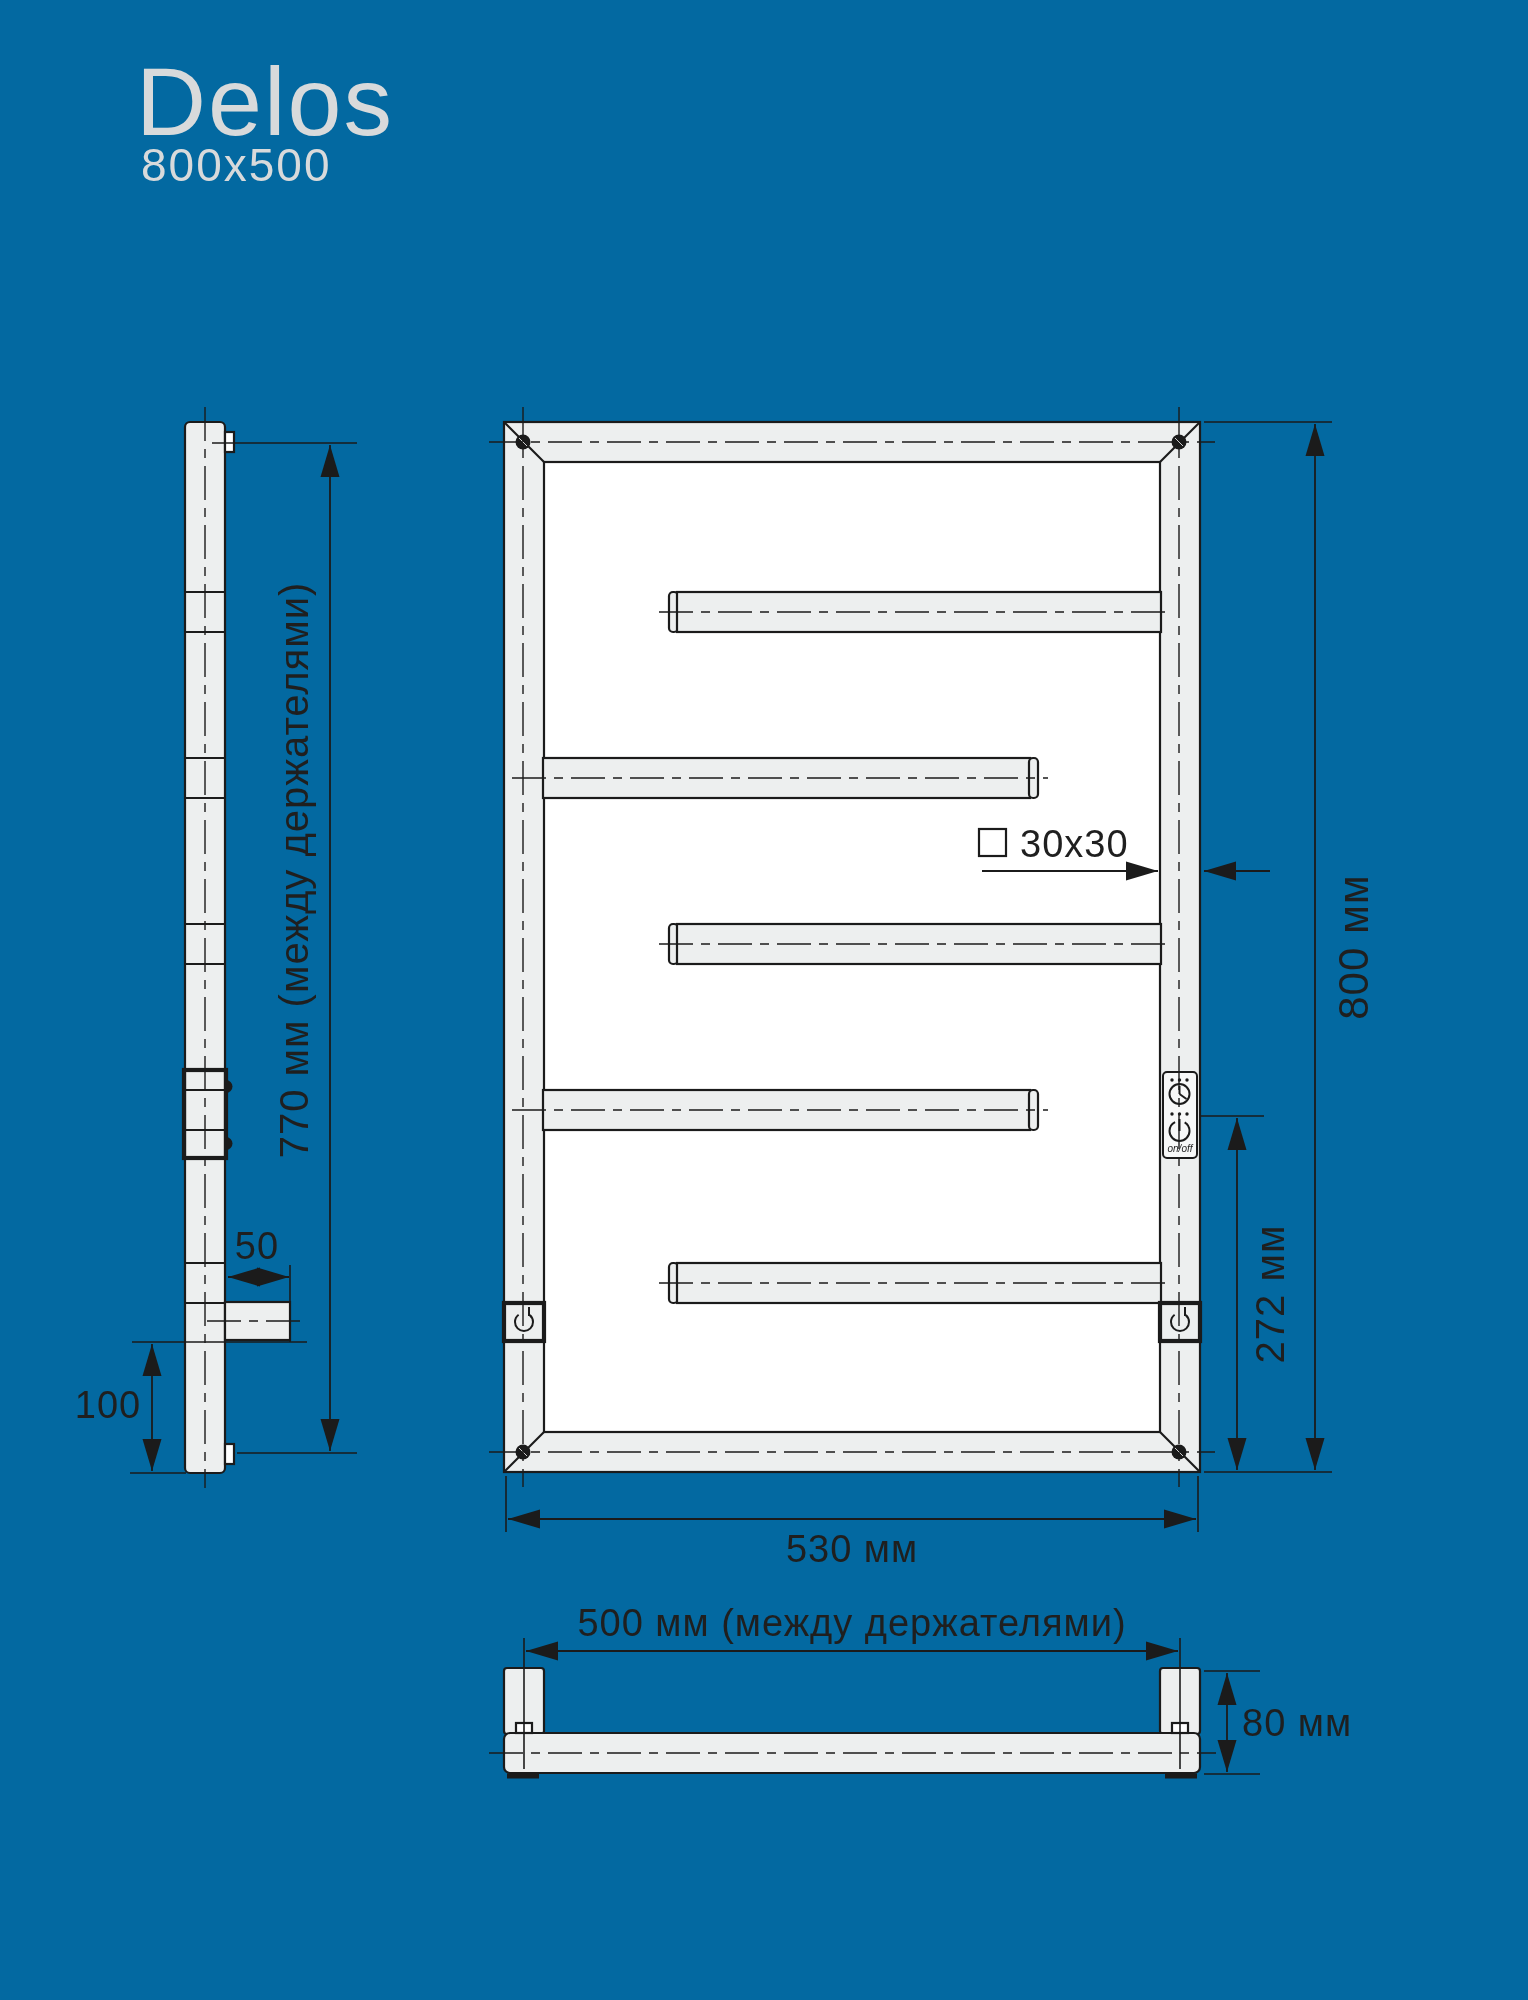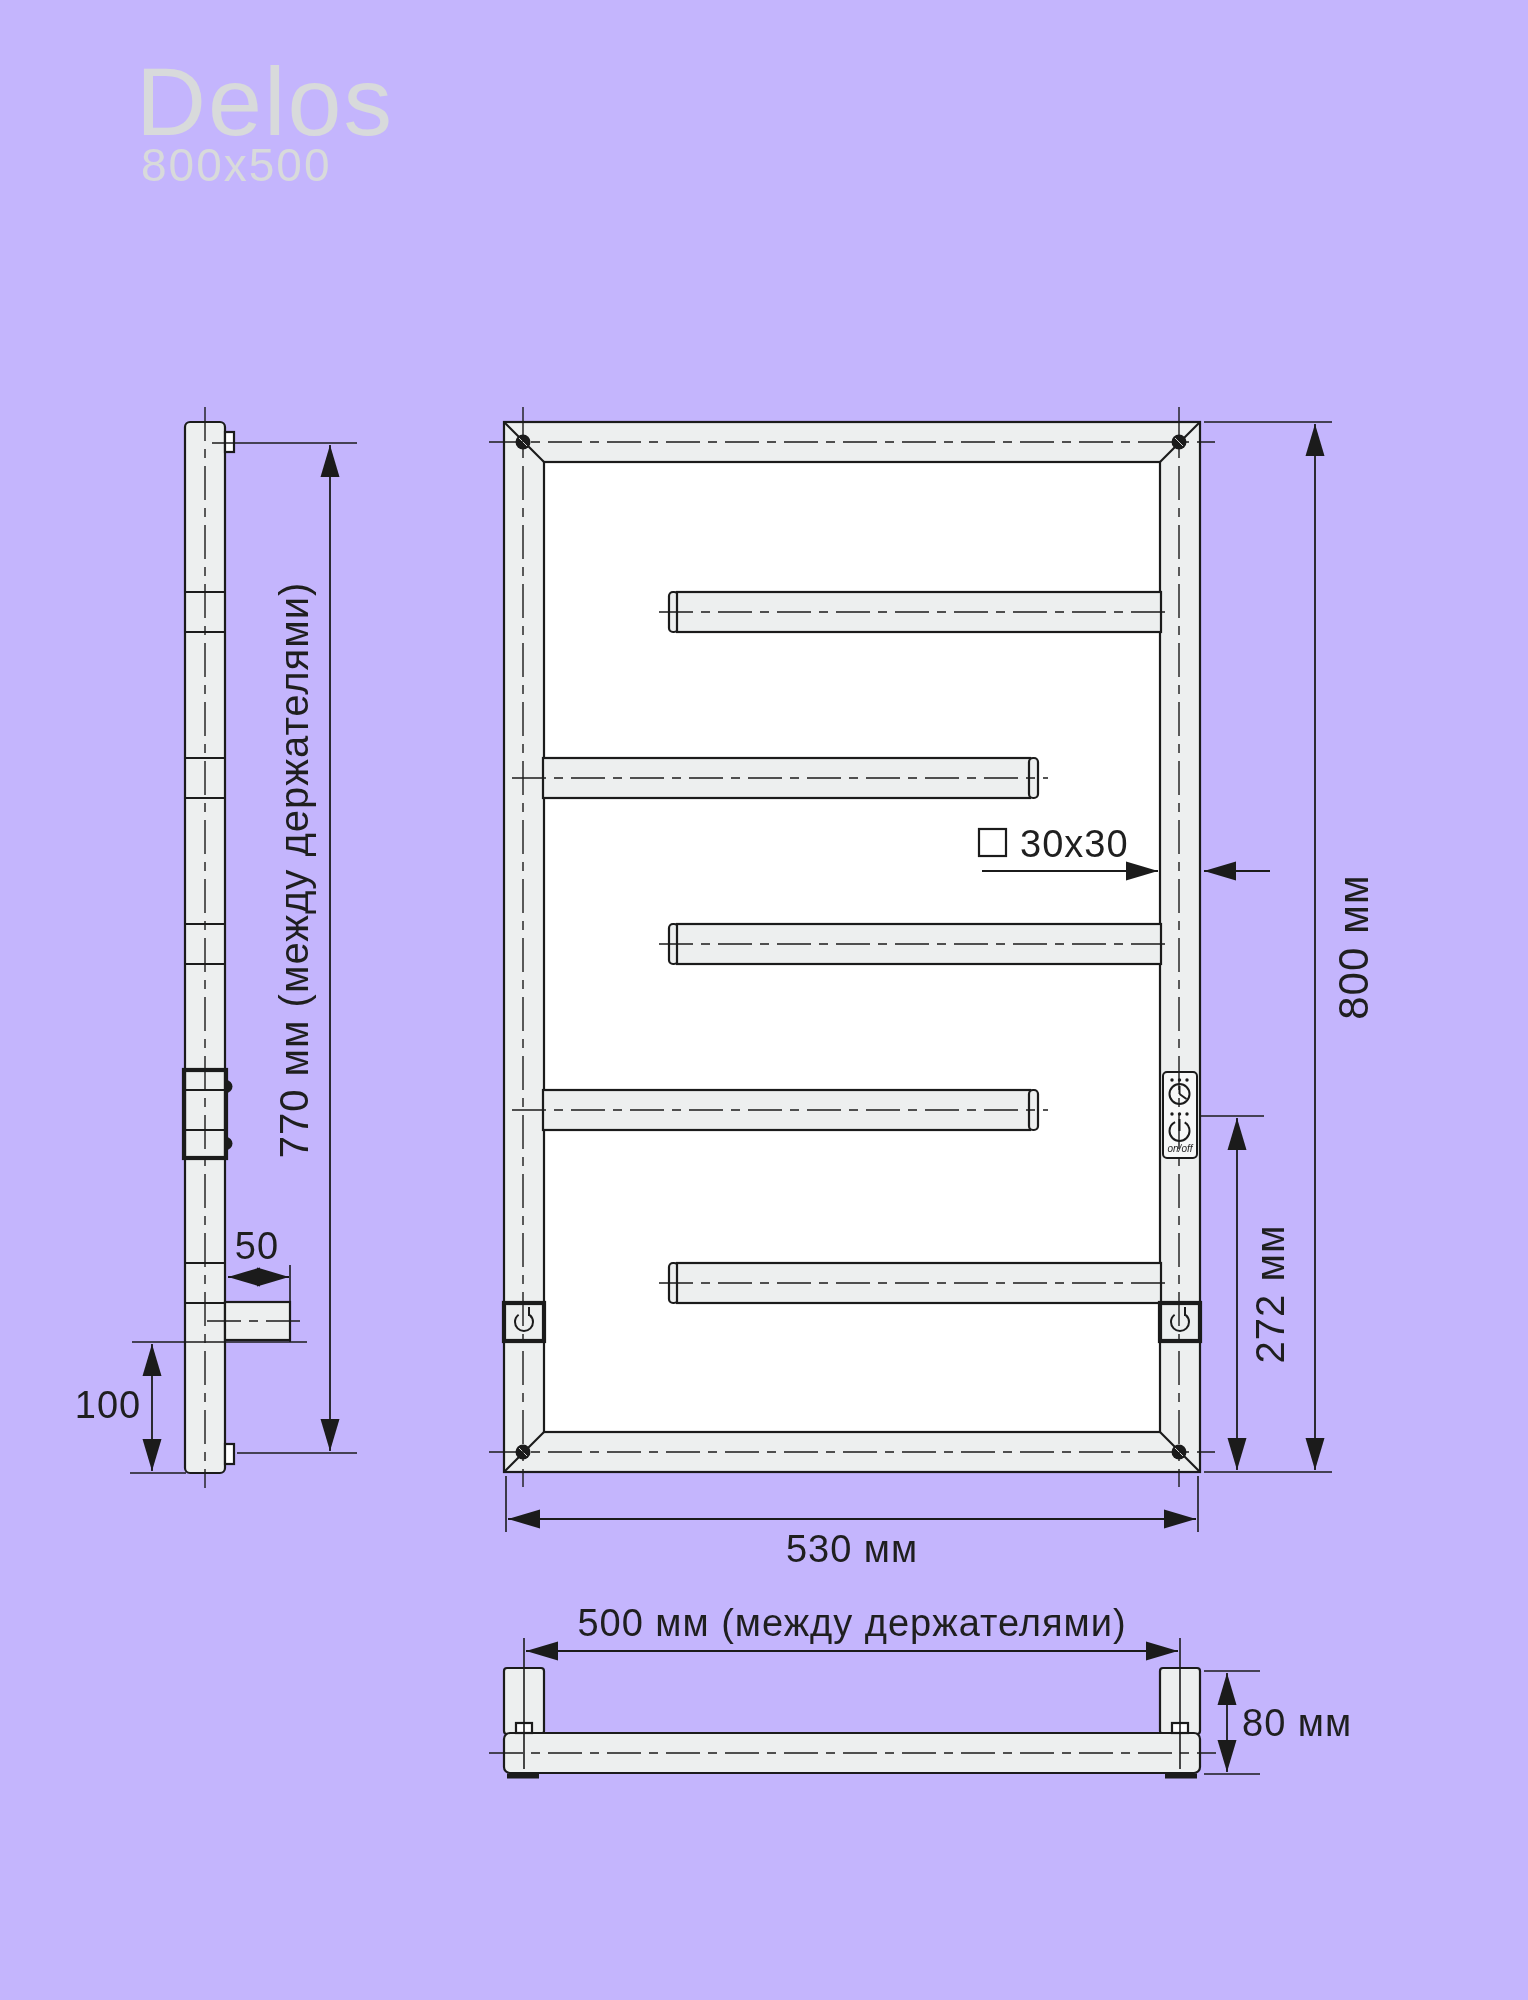--- a/index.html
+++ b/index.html
@@ -2,21 +2,21 @@
 <html style="--line: #1b1b1b; --fill: #edefef; --title: #d8dadb;"><head>
 <meta charset="utf-8">
 <style>
   :root{
     --line:#1b1b1b;
     --fill:#edefef;
     --title:#d8dadb;
     --panelfill:#f7f8f8;
   }
   html,body{margin:0;padding:0;background:#fff;}
-  .stage{width:1528px;height:2000px;position:relative;background:#c4b5fd;
+  .stage{width:1528px;height:2000px;position:relative;background:#0369a1;
          font-family:"Liberation Sans", sans-serif;}
   svg{display:block;}
   .tube{fill:var(--fill);stroke:var(--line);stroke-width:2.2;}
   .whitebox{fill:#ffffff;stroke:var(--line);stroke-width:2.2;}
   .outline{fill:none;stroke:var(--line);stroke-width:2.2;}
   .thick{fill:none;stroke:var(--line);stroke-width:4.2;}
   .thin{stroke:var(--line);stroke-width:1.6;fill:none;}
   .dim{stroke:var(--line);stroke-width:1.8;fill:none;}
   .cl{stroke:var(--line);stroke-width:1.4;fill:none;stroke-dasharray:34 8 9 8;}
   .joint{stroke:var(--line);stroke-width:2.2;}

